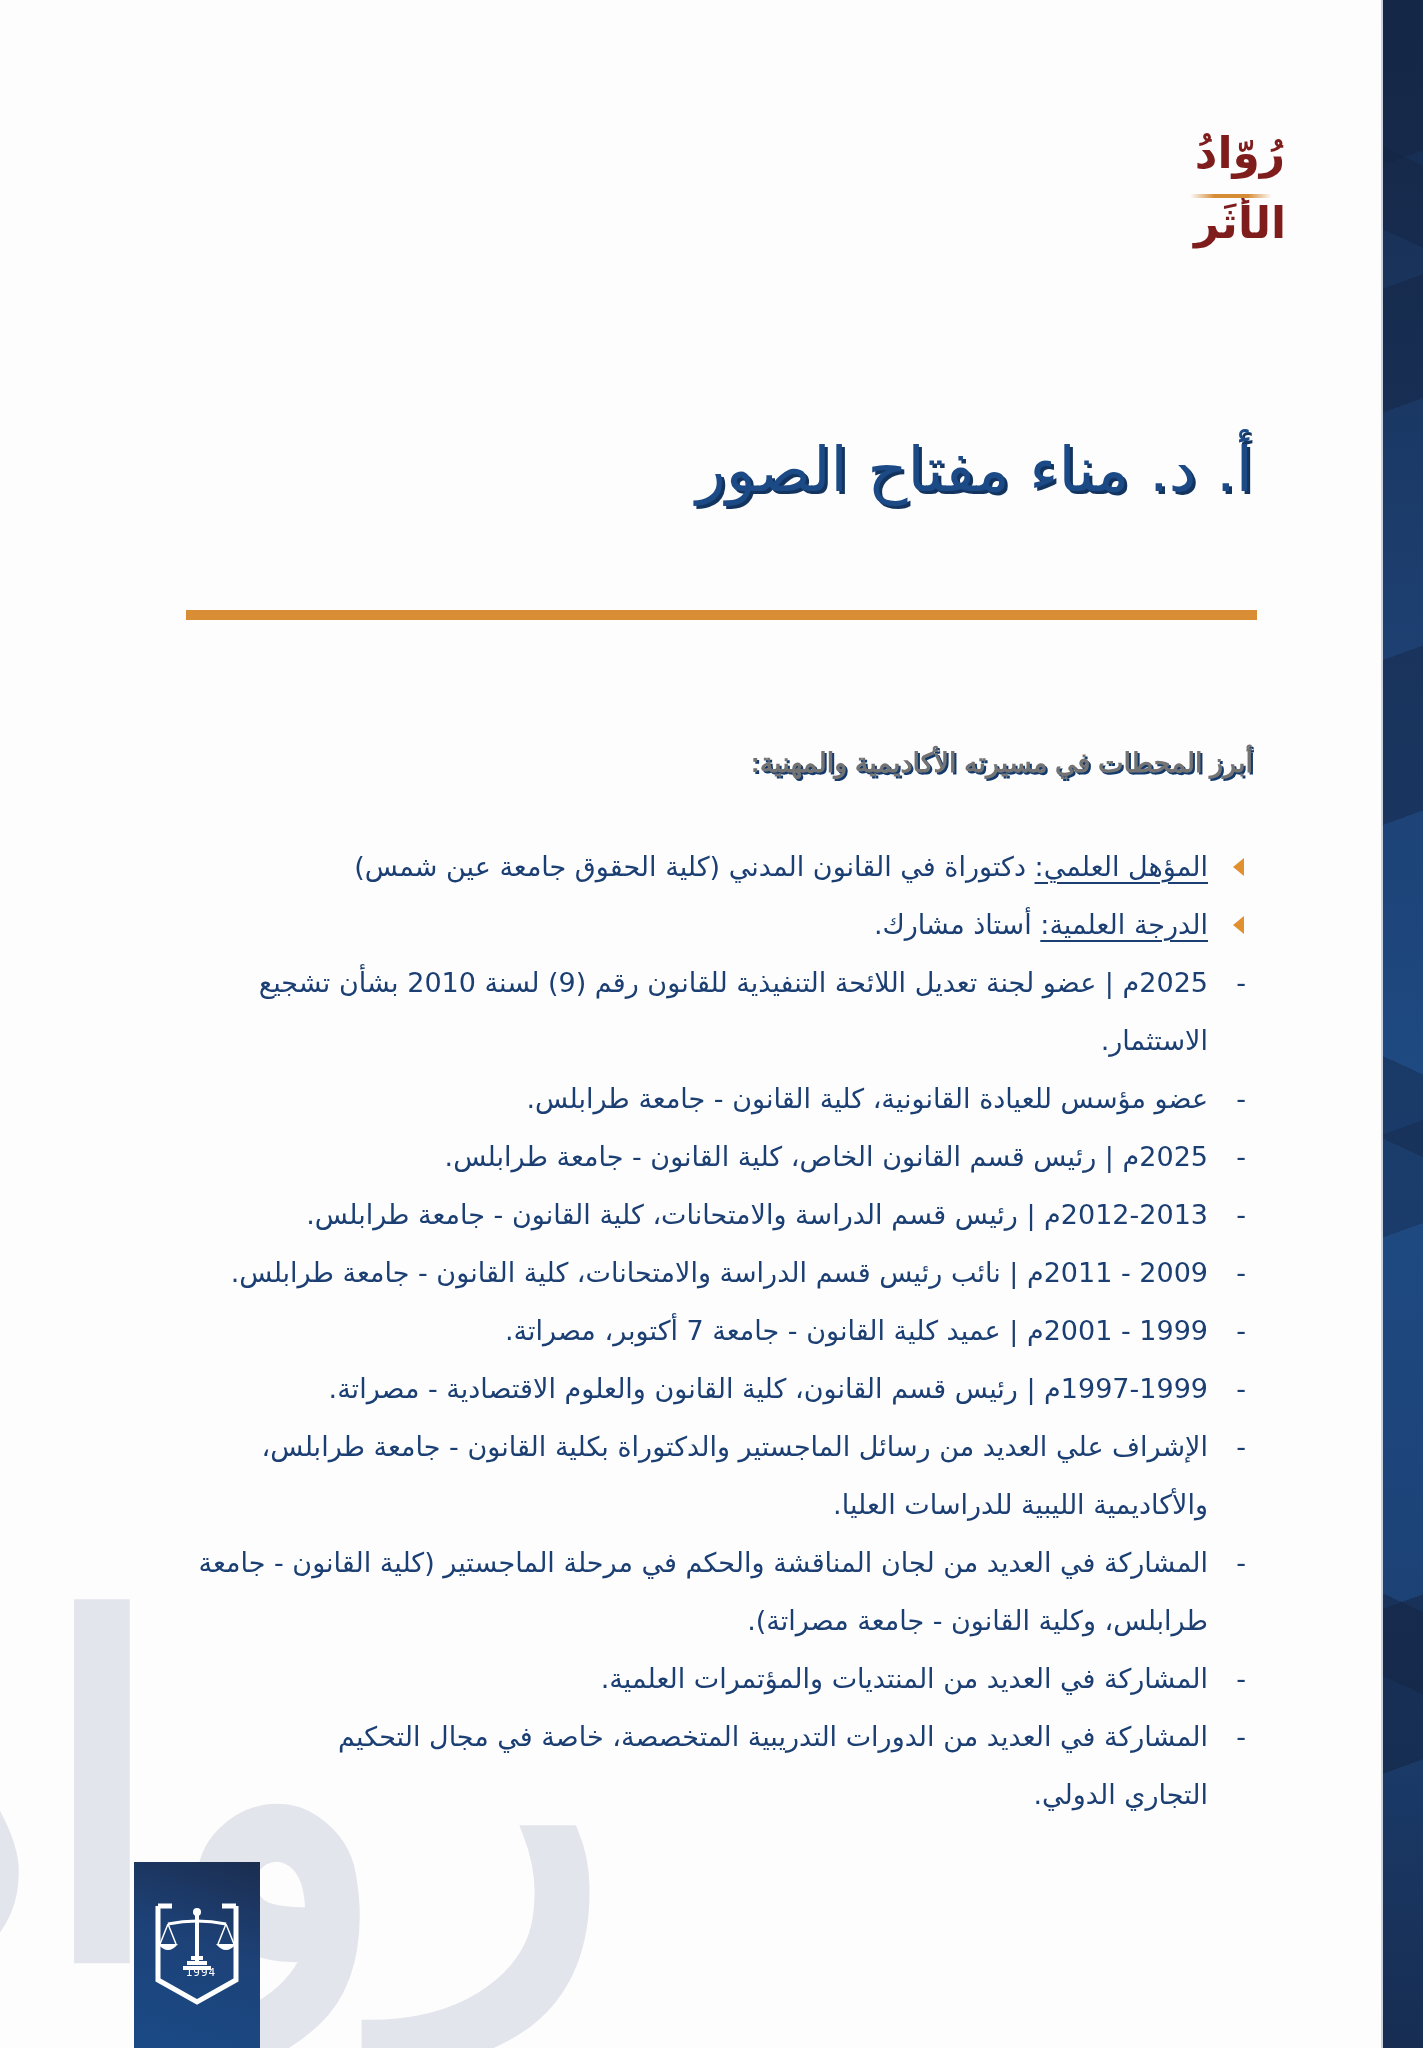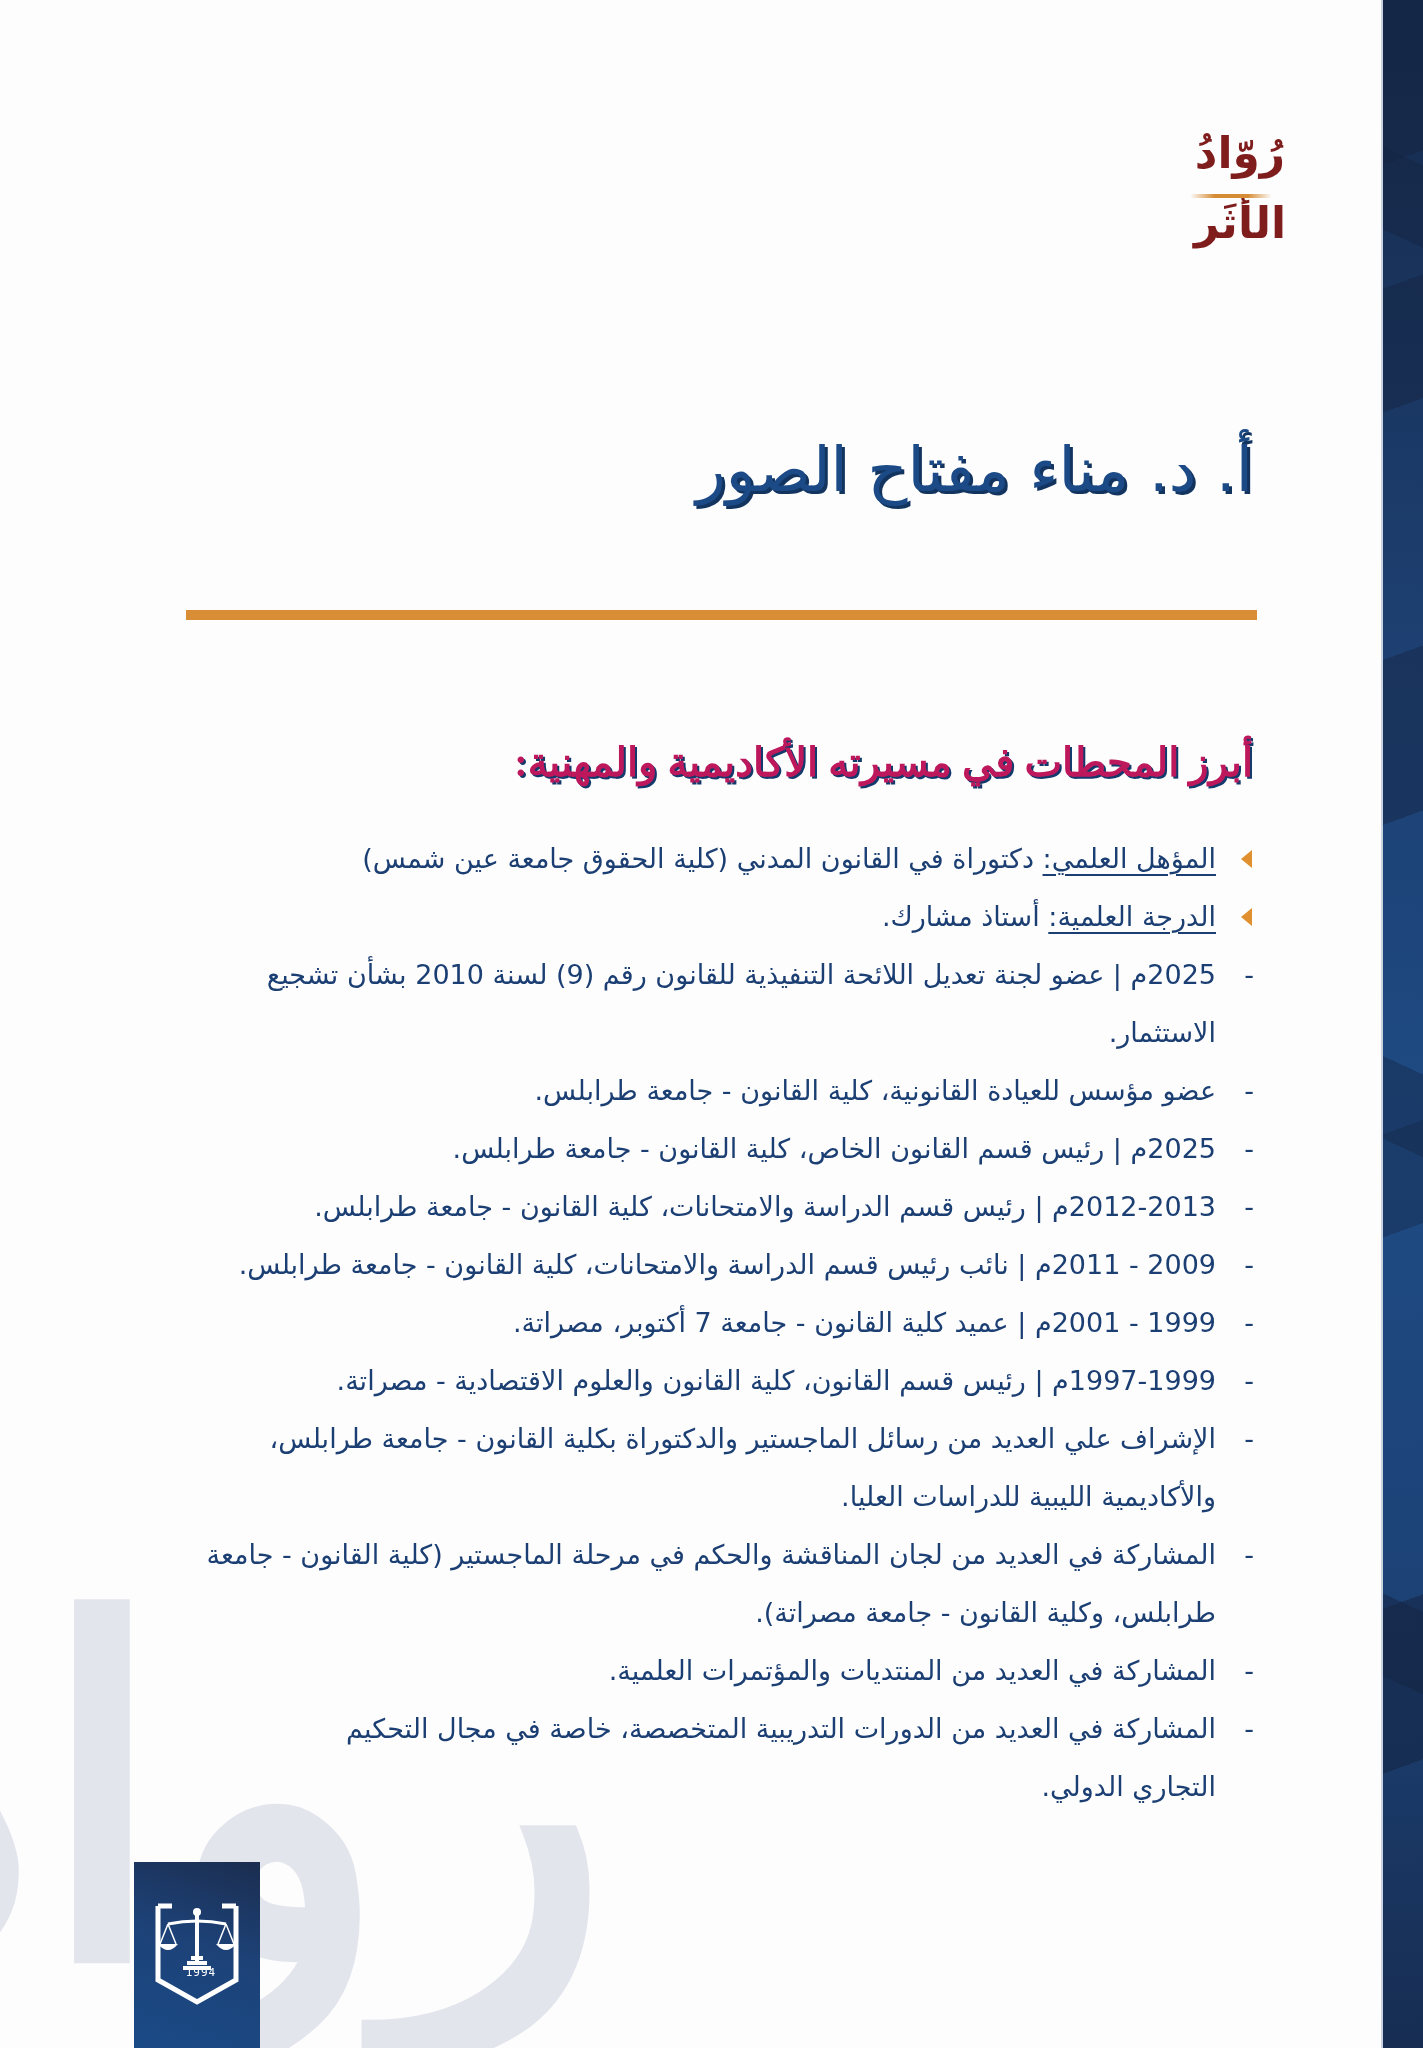--- a/index.html
+++ b/index.html
@@ -45,25 +45,25 @@
       font-size: 62px; line-height: 90px; color: #1b4a86;
       text-shadow: 3px 3px 0 #13345f;
     }
     .rule {
       position: absolute; top: 610px; left: 186px; width: 1071px; height: 10px;
       background: #d98d34;
     }
 
     .section-heading {
       position: absolute; top: 728px; right: 170px;
-      font-family: Liberation Serif, serif; font-weight: bold; font-size: 40px;
-      color: #be185d; text-shadow: 2px 2px 0 #123a6d; line-height: 70px;
+      font-family: Liberation Sans, sans-serif; font-weight: bold; font-size: 27px;
+      color: #737373; text-shadow: 2px 2px 0 #123a6d; line-height: 70px;
     }
 
-    .list { position: absolute; top: 830px; right: 165px; width: 1150px; margin: 0; padding: 0; list-style: none; }
+    .list { position: absolute; top: 830px; right: 165px; width: 1150px; margin: 8px; padding: 0; list-style: none; }
     .item {
       position: relative; padding-right: 42px; font-family: "DejaVu Sans", sans-serif;
       font-size: 27px; line-height: 58px; color: #1c3f73; text-align: right;
     }
     .item.wrap-narrow { width: 1005px; }
     .bullet-tri {
       position: absolute; right: 6px; top: 20px; width: 0; height: 0;
       border-top: 9px solid transparent; border-bottom: 9px solid transparent;
       border-right: 11px solid #e0902f;
     }

